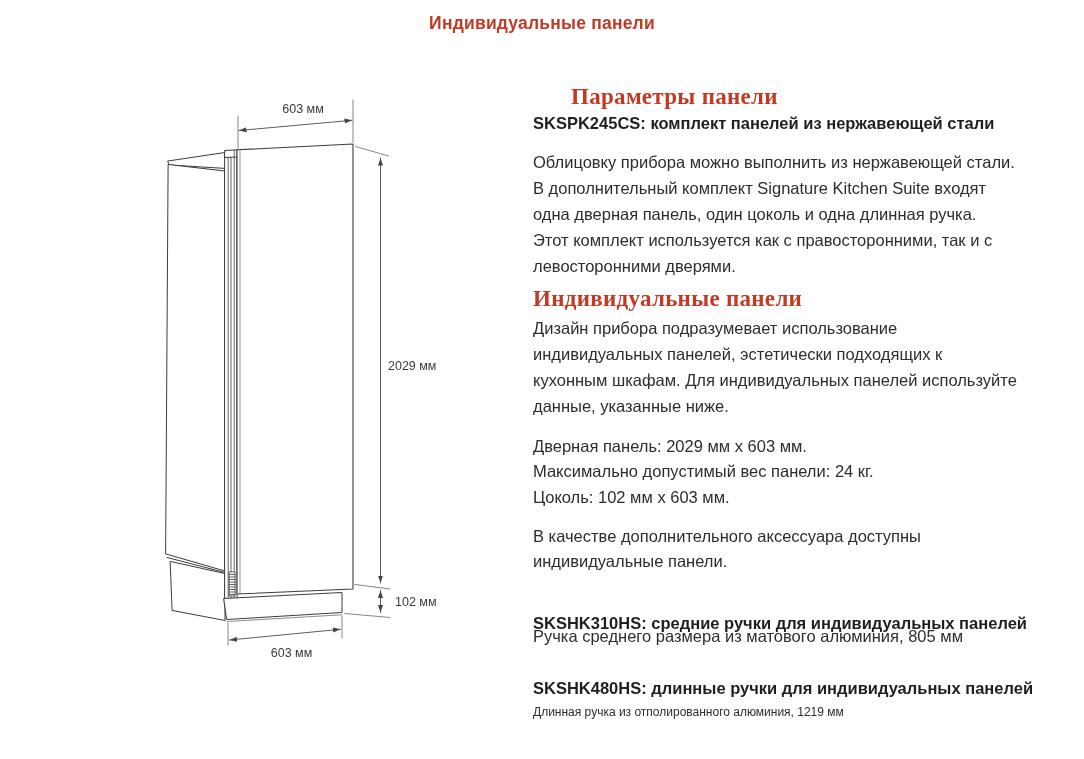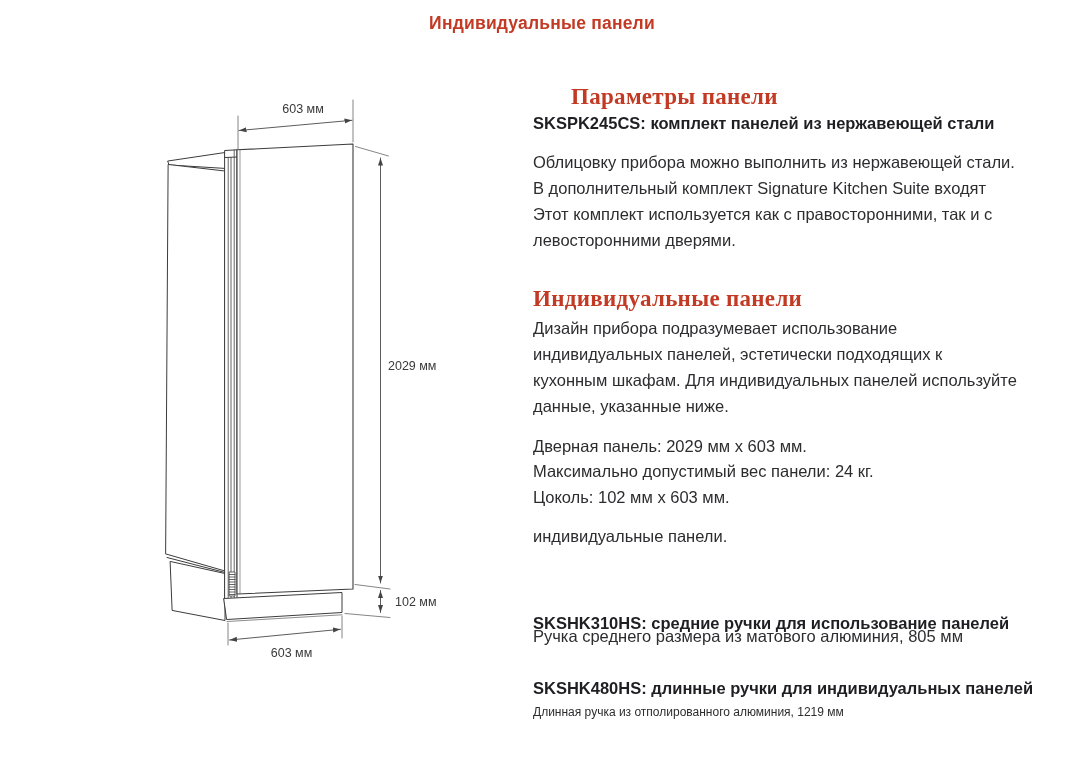--- a/index.html
+++ b/index.html
@@ -105,38 +105,40 @@
     <text class="dim-label" x="291.5" y="657" text-anchor="middle">603 мм</text>
   </svg>
 </div>
 
 <div class="content">
   <h2 class="serif-heading h-params">Параметры панели</h2>
   <div class="bold-line skspk">SKSPK245CS: комплект панелей из нержавеющей стали</div>
   <div class="para p1">
       <div>Облицовку прибора можно выполнить из нержавеющей стали.</div>
       <div>В дополнительный комплект Signature Kitchen Suite входят</div>
+      <div>одна дверная панель, один цоколь и одна длинная ручка.</div>
       <div>Этот комплект используется как с правосторонними, так и с</div>
       <div>левосторонними дверями.</div>
     </div>
 
   <h2 class="serif-heading h-custom">Индивидуальные панели</h2>
   <div class="para p2">
       <div>Дизайн прибора подразумевает использование</div>
       <div>индивидуальных панелей, эстетически подходящих к</div>
       <div>кухонным шкафам. Для индивидуальных панелей используйте</div>
       <div>данные, указанные ниже.</div>
     </div>
   <div class="para p-specs">
       <div>Дверная панель: 2029 мм x 603 мм.</div>
       <div>Максимально допустимый вес панели: 24 кг.</div>
       <div>Цоколь: 102 мм x 603 мм.</div>
     </div>
   <div class="para p-acc">
+      <div>В качестве дополнительного аксессуара доступны</div>
       <div>индивидуальные панели.</div>
     </div>
 
-  <div class="bold-line h310">SKSHK310HS: средние ручки для использование панелей</div>
+  <div class="bold-line h310">SKSHK310HS: средние ручки для индивидуальных панелей</div>
   <div class="l310">Ручка среднего размера из матового алюминия, 805 мм</div>
 
   <div class="bold-line h480">SKSHK480HS: длинные ручки для индивидуальных панелей</div>
   <div class="l480">Длинная ручка из отполированного алюминия, 1219 мм</div>
 </div>
 
 </body></html>

